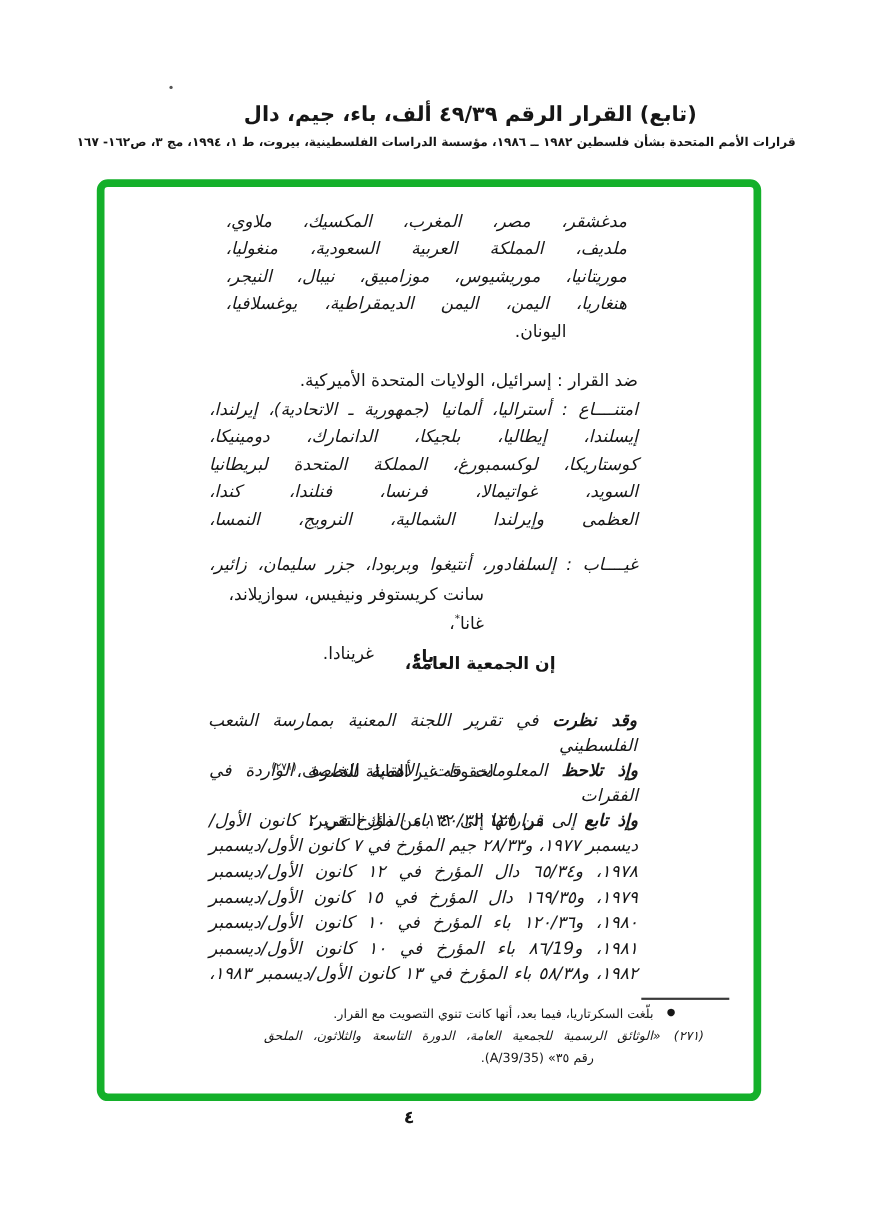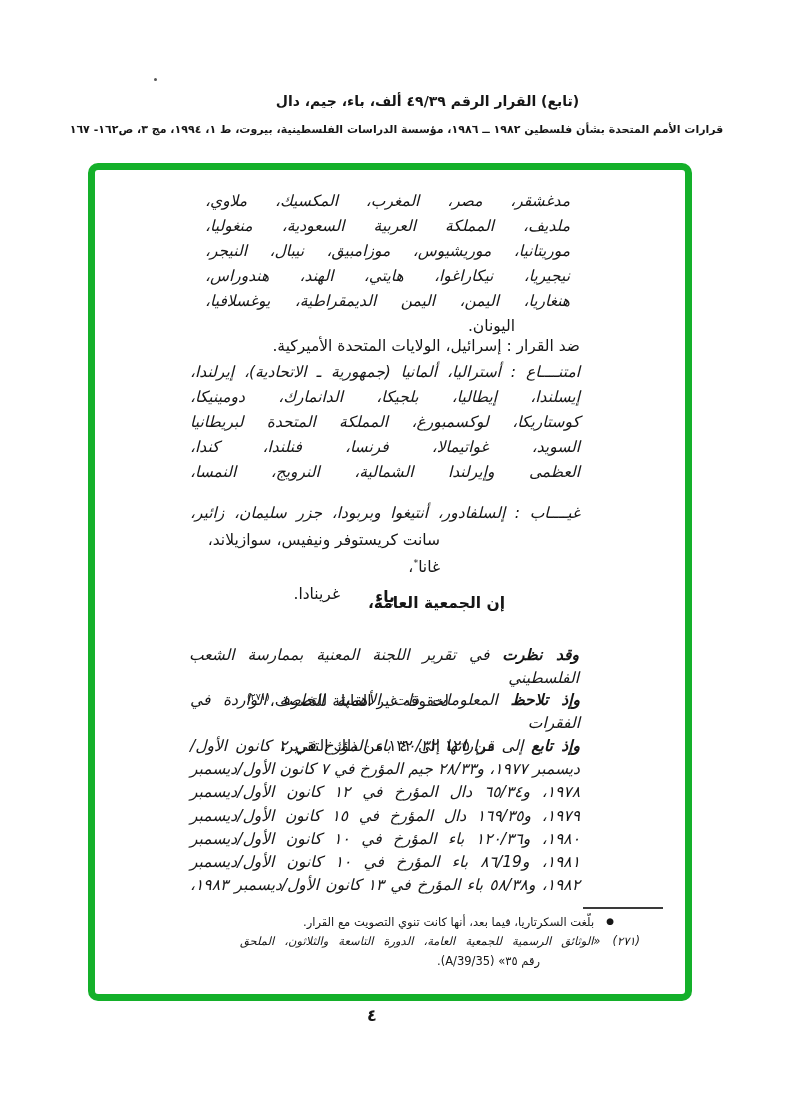--- a/index.html
+++ b/index.html
@@ -1,20 +1,20 @@
 <!DOCTYPE html>
 <html lang="ar"><head>
 <meta charset="utf-8">
 <style>
   html,body{margin:0;padding:0;background:#fff;}
   .page{position:relative;width:793px;height:1102px;background:#ffffff;overflow:hidden;
         font-family:"DejaVu Sans",sans-serif;color:#161616;direction:rtl;}
   .speck{position:absolute;left:154px;top:78px;width:3px;height:3px;background:#555;border-radius:50%;}
   .title{position:absolute;top:93px;left:0;right:0;padding-left:62px;text-align:center;
-         font-size:14px;font-weight:bold;letter-spacing:0;}
+         font-size:19px;font-weight:bold;letter-spacing:0;}
   .source{position:absolute;top:123px;left:0;right:0;text-align:center;font-size:11px;font-weight:bold;}
   .frame{position:absolute;left:88px;top:163px;width:604px;height:838px;box-sizing:border-box;
          border:7px solid #14b02a;border-radius:10px;background:transparent;}
   .blk{position:absolute;font-size:15.5px;}
   .ln{min-height:1em;}
   .ln-j{text-align:justify;text-align-last:justify;font-style:italic;}
   .ln-r{text-align:right;}
   .ln-c{text-align:center;}
   .lead{font-weight:bold;}
   sup{font-size:9.5px;vertical-align:super;line-height:0;}
@@ -45,21 +45,20 @@
   <div class="title">(تابع) القرار الرقم ٤٩/٣٩ ألف، باء، جيم، دال</div>
   <div class="source">قرارات الأمم المتحدة بشأن فلسطين ١٩٨٢ ــ ١٩٨٦، مؤسسة الدراسات الفلسطينية، بيروت، ط ١، ١٩٩٤، مج ٣، ص١٦٢- ١٦٧</div>
 
   <div class="frame"></div>
 
   <div id="doc">
       <div class="blk b-vote">
         <div class="ln ln-j">مدغشقر، مصر، المغرب، المكسيك، ملاوي،</div>
         <div class="ln ln-j">ملديف، المملكة العربية السعودية، منغوليا،</div>
         <div class="ln ln-j">موريتانيا، موريشيوس، موزامبيق، نيبال، النيجر،</div>
-        <div class="ln ln-j">نيجيريا، نيكاراغوا، هايتي، الهند، هندوراس،</div>
         <div class="ln ln-j">هنغاريا، اليمن، اليمن الديمقراطية، يوغسلافيا،</div>
         <div class="ln ln-r" style="padding-right: 55px;">اليونان.</div>
       </div>
       <div class="blk b-against">
         <div class="ln ln-r">ضد القرار : إسرائيل، الولايات المتحدة الأميركية.</div>
       </div>
       <div class="blk b-abstain">
         <div class="ln ln-j">امتنــــاع : أستراليا، ألمانيا (جمهورية ـ الاتحادية)، إيرلندا،</div>
         <div class="ln ln-j">إيسلندا، إيطاليا، بلجيكا، الدانمارك، دومينيكا،</div>
         <div class="ln ln-j">كوستاريكا، لوكسمبورغ، المملكة المتحدة لبريطانيا</div>

